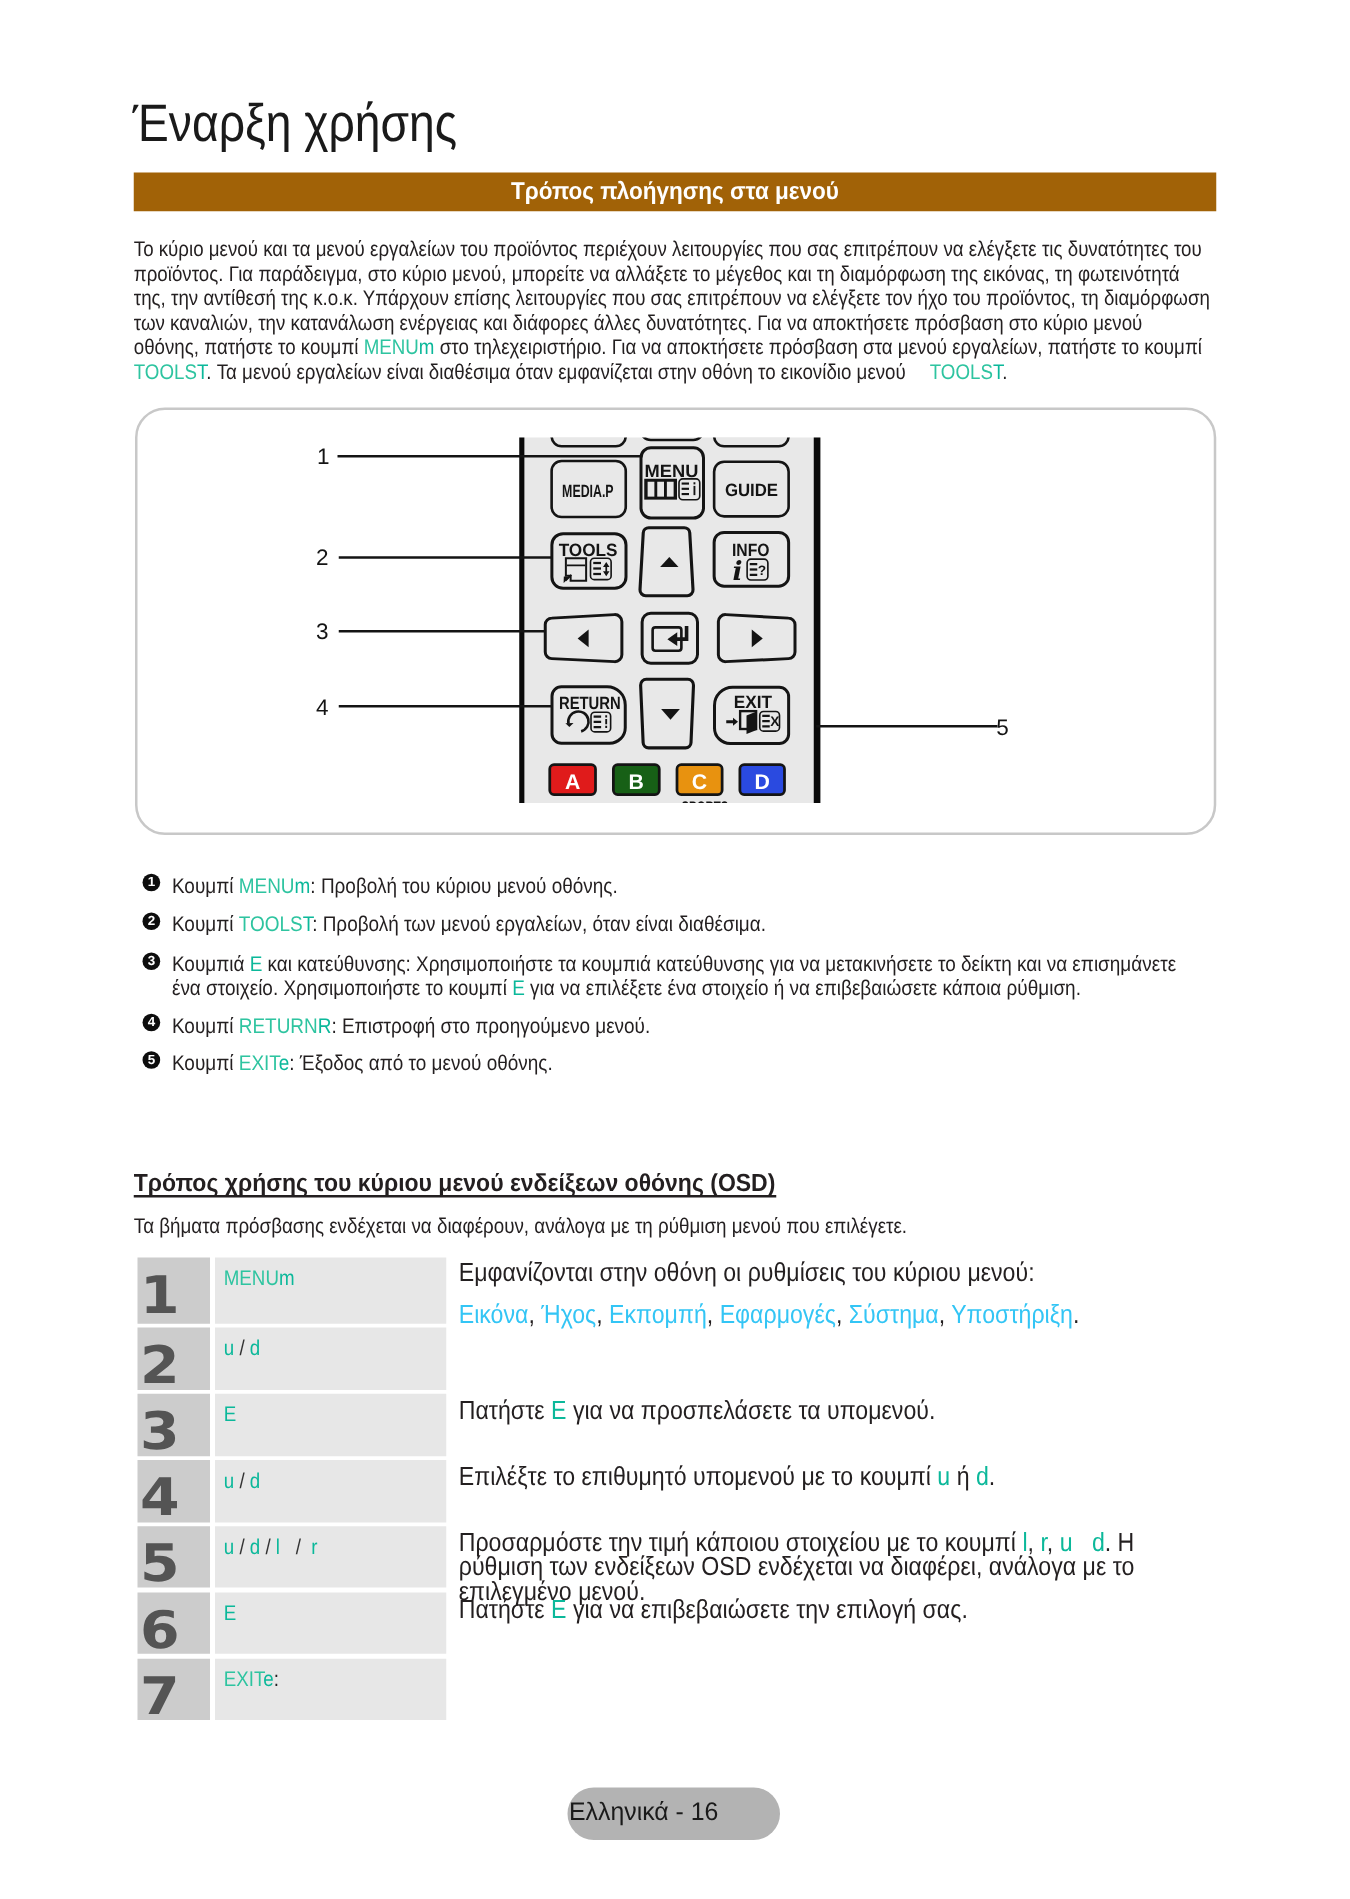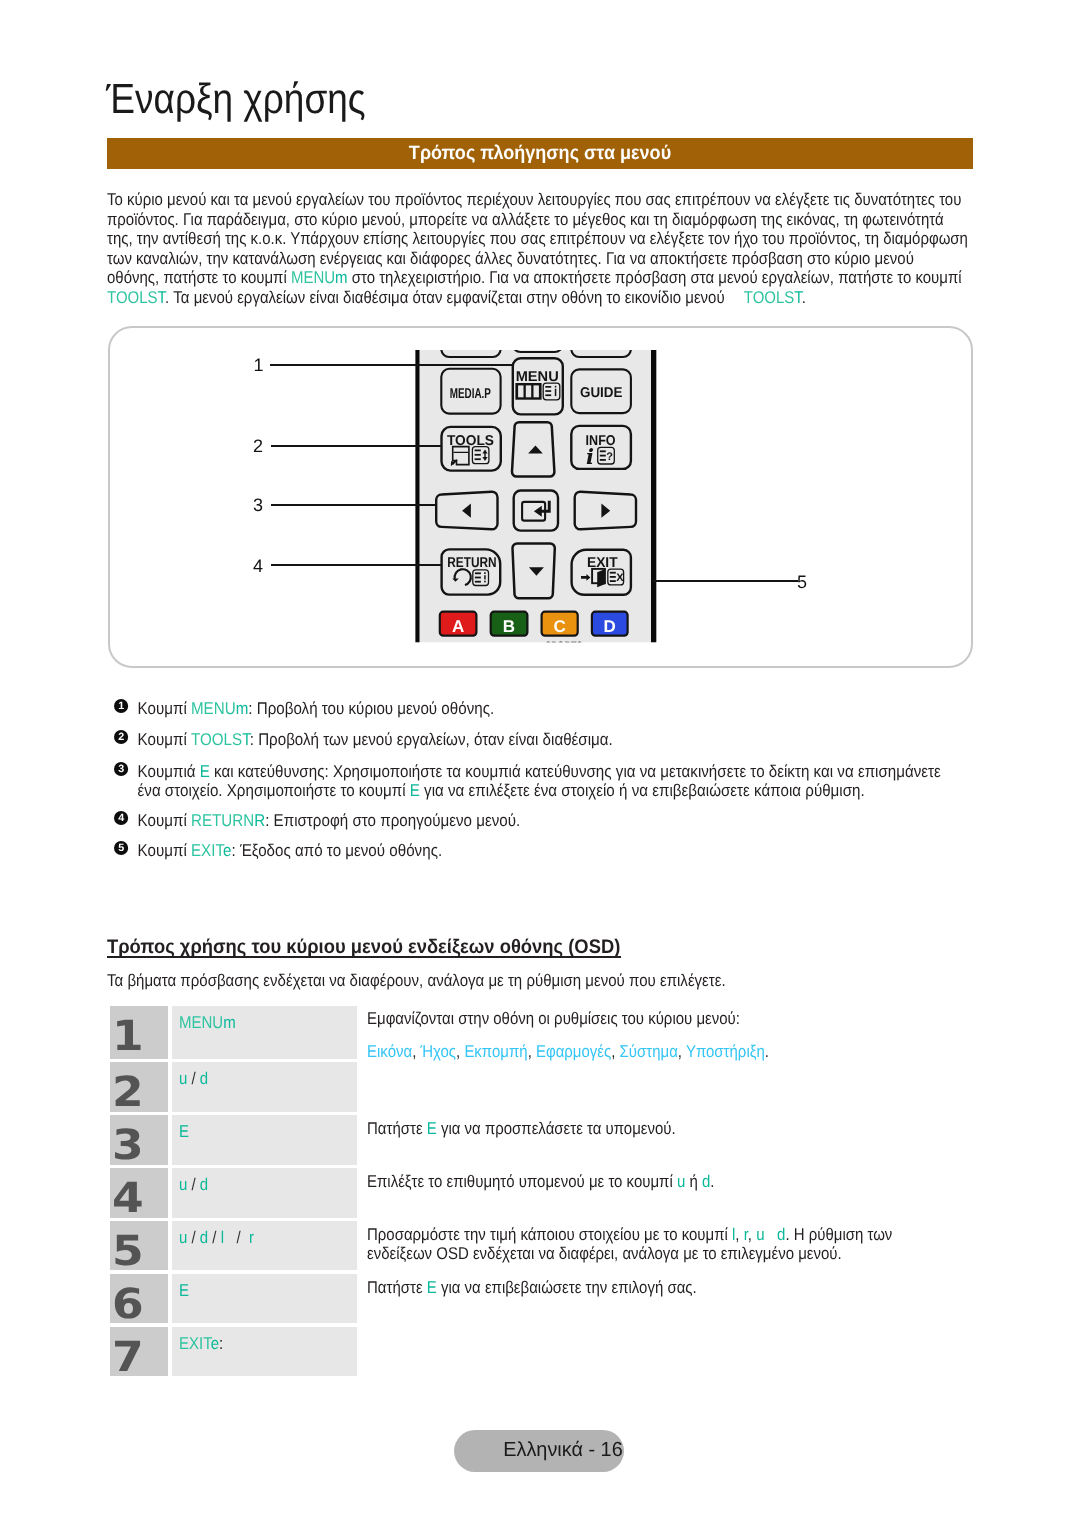--- a/index.html
+++ b/index.html
@@ -79,28 +79,28 @@
   .osd-num{width:57.9px;background:#cccccc;color:#545454;
      font-family:"DejaVu Sans",sans-serif;
      font-size:41.4px;font-weight:700;display:flex;align-items:flex-start;
      justify-content:flex-start;line-height:29.8px;padding-top:16.0px;padding-left:1.8px;
      box-sizing:border-box;flex:0 0 57.9px;}
   .osd-num span{display:inline-block;transform:scaleX(1.1);transform-origin:left top;}
   .osd-key{width:185.2px;margin-left:3.7px;background:#e7e7e7;font-size:17px;
      box-sizing:border-box;flex:0 0 185.2px;line-height:19.5px;position:relative;}
   .osd-key-inner{position:absolute;left:6.6px;top:7.0px;
      transform:scaleX(0.8815);transform-origin:left top;white-space:pre;}
-  .osd-desc{margin-left:10.3px;font-size:17px;line-height:19.5px;flex:1;position:relative;}
+  .osd-desc{margin-left:10.3px;font-size:21px;line-height:19.5px;flex:1;position:relative;}
   .osd-desc-inner{position:absolute;left:0;top:3.8px;width:640px;
      transform:scaleX(0.8815);transform-origin:left top;}
 
   
   .footer{position:absolute;left:454.4px;top:1430.3px;width:169.8px;height:41.3px;
      background:#b3b3b3;border-radius:21px;color:#1a1a1a;font-size:20.3px;
-     display:flex;align-items:center;justify-content:flex-end;}
+     display:flex;align-items:center;justify-content:flex-start;}
   .footer span{display:inline-block;transform:scaleX(0.98);}
 </style>
 </head>
 <body>
 
 <div class="page">
 
   <div class="page-title">Έναρξη χρήσης</div>
 
   <div class="section-bar">

